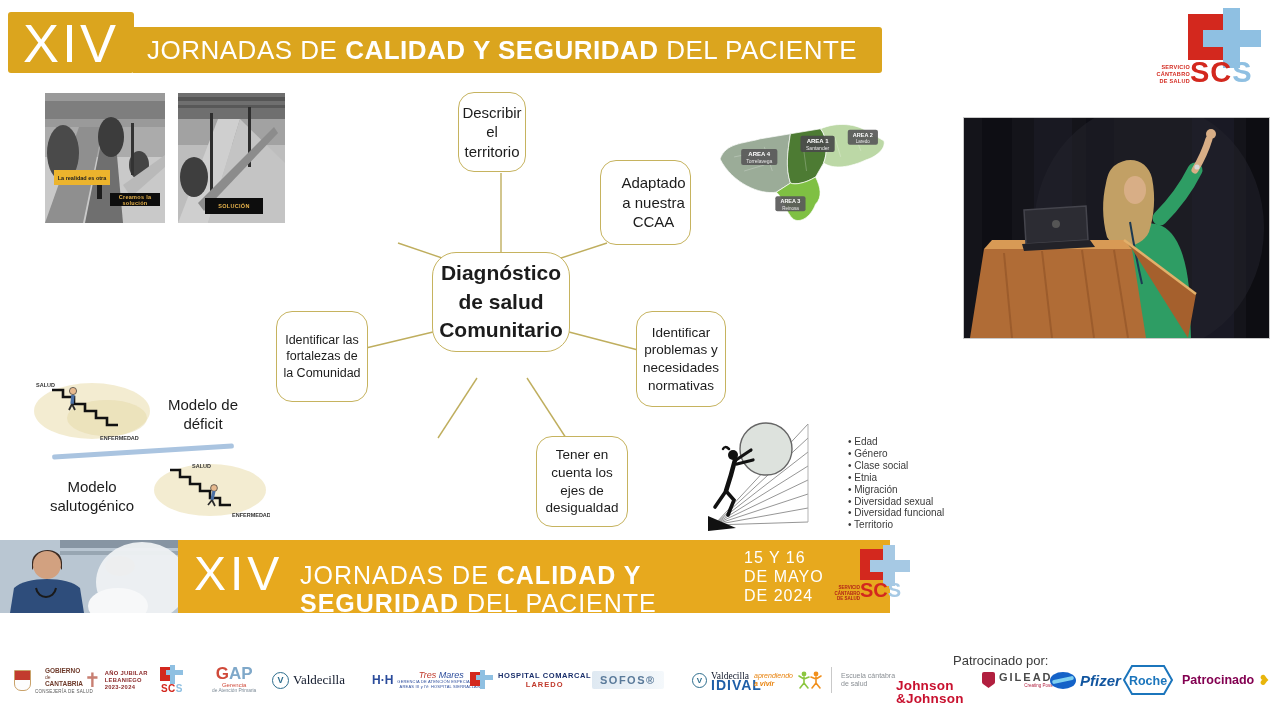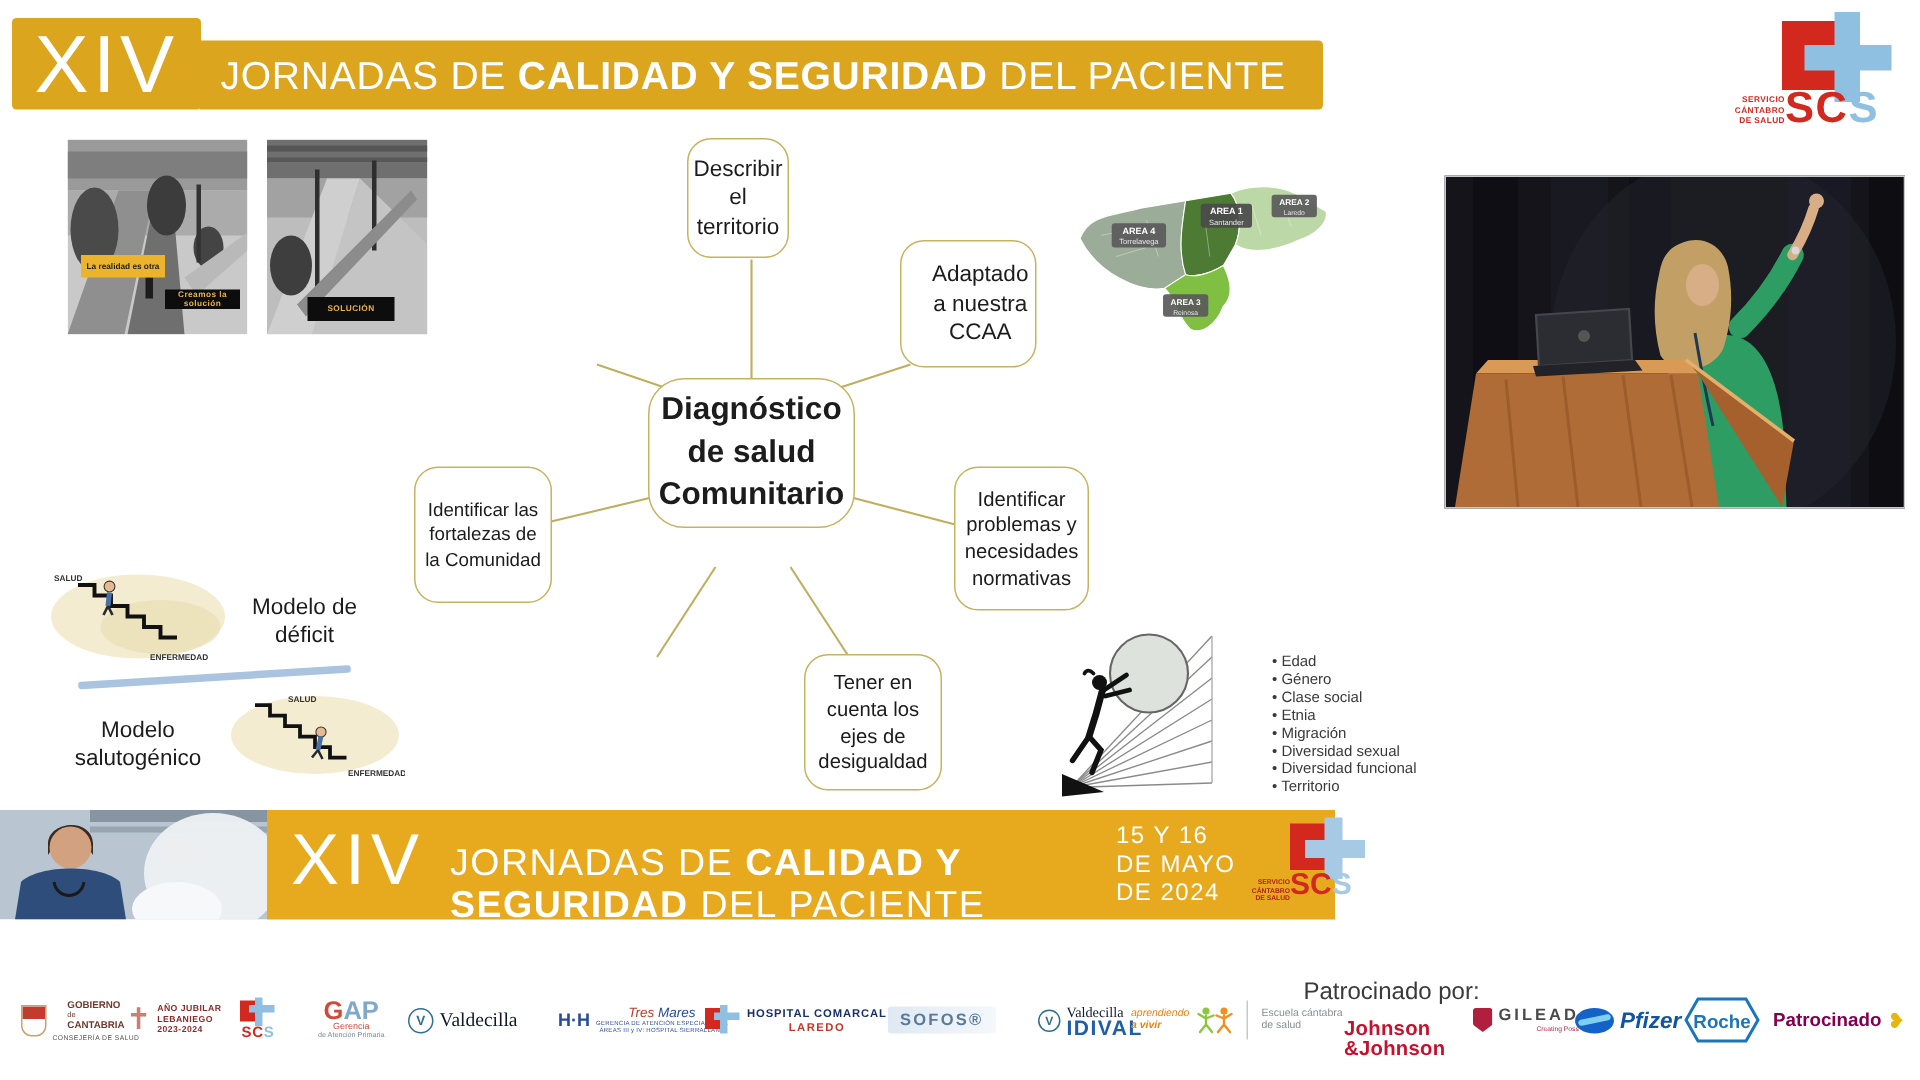--- a/index.html
+++ b/index.html
@@ -110,21 +110,21 @@
   .tm-t{color:#c0392b;}.tm-m{color:#2a4b9b;}
   .tm-sub{font-size:4px;color:#2a4b9b;line-height:4.8px;letter-spacing:.2px;}
   .lar-t1{font-size:7.5px;font-weight:bold;color:#1a2f6b;letter-spacing:.6px;line-height:9px;}
   .lar-t2{font-size:7.5px;font-weight:bold;color:#c0392b;letter-spacing:1px;line-height:9px;}
   .sofos{font-size:11px;font-weight:bold;color:#5a7a9a;letter-spacing:1.5px;
          background:linear-gradient(90deg,#dfe9f2,#f4f8fb);padding:3px 8px;border-radius:2px;}
   .idival-sub{font-size:14px;font-weight:bold;color:#1f5fa8;letter-spacing:1px;line-height:9px;}
   .apr-t{font-size:7px;color:#E8820C;font-style:italic;line-height:8px;}
   .esc-bar{width:1px;height:26px;background:#c9c9c9;margin:0 5px;}
   .esc-t{font-size:7px;color:#8a8f94;line-height:8.5px;}
-  .patro{position:absolute;left:853px;top:653px;font-size:16px;color:#3a3a3a;padding-left:16px;}
+  .patro{position:absolute;left:937px;top:653px;font-size:13px;color:#3a3a3a;padding-left:16px;}
   .jj{font-size:13.5px;font-weight:bold;color:#C8102E;line-height:13px;letter-spacing:.2px;}
   .gil-shield{width:13px;height:16px;background:#B11F3F;border-radius:2px 2px 6px 6px;
               clip-path:polygon(0 0,100% 0,100% 70%,50% 100%,0 70%);}
   .gil-name{font-size:11px;font-weight:bold;color:#4a4a4a;letter-spacing:2px;line-height:11px;}
   .gil-sub{font-size:4.5px;color:#B11F3F;line-height:5px;align-self:flex-end;}
   .pfz-oval{width:26px;height:17px;border-radius:50%;background:#1462C8;position:relative;overflow:hidden;}
   .pfz-oval i{position:absolute;left:2px;top:6px;width:22px;height:4px;background:#7FD0F0;
               border-radius:2px;transform:rotate(-12deg);}
   .pfz-name{font-size:15px;font-weight:bold;font-style:italic;color:#11559F;}
   .az-name{font-size:12.5px;color:#830051;font-weight:bold;}

